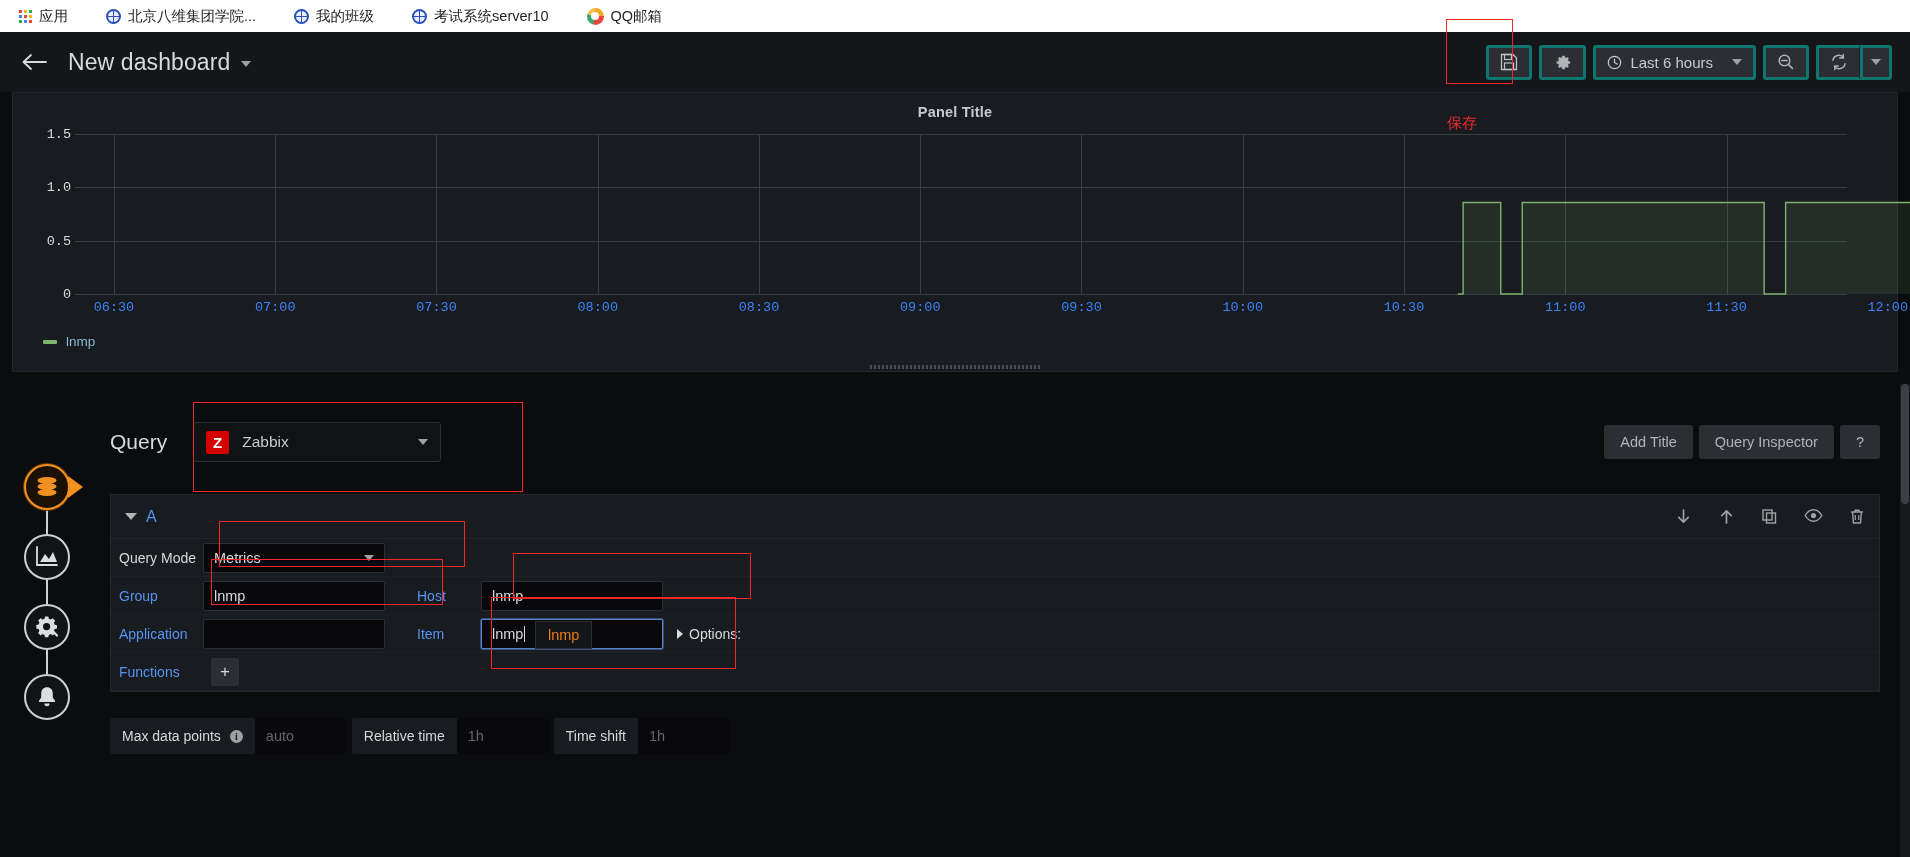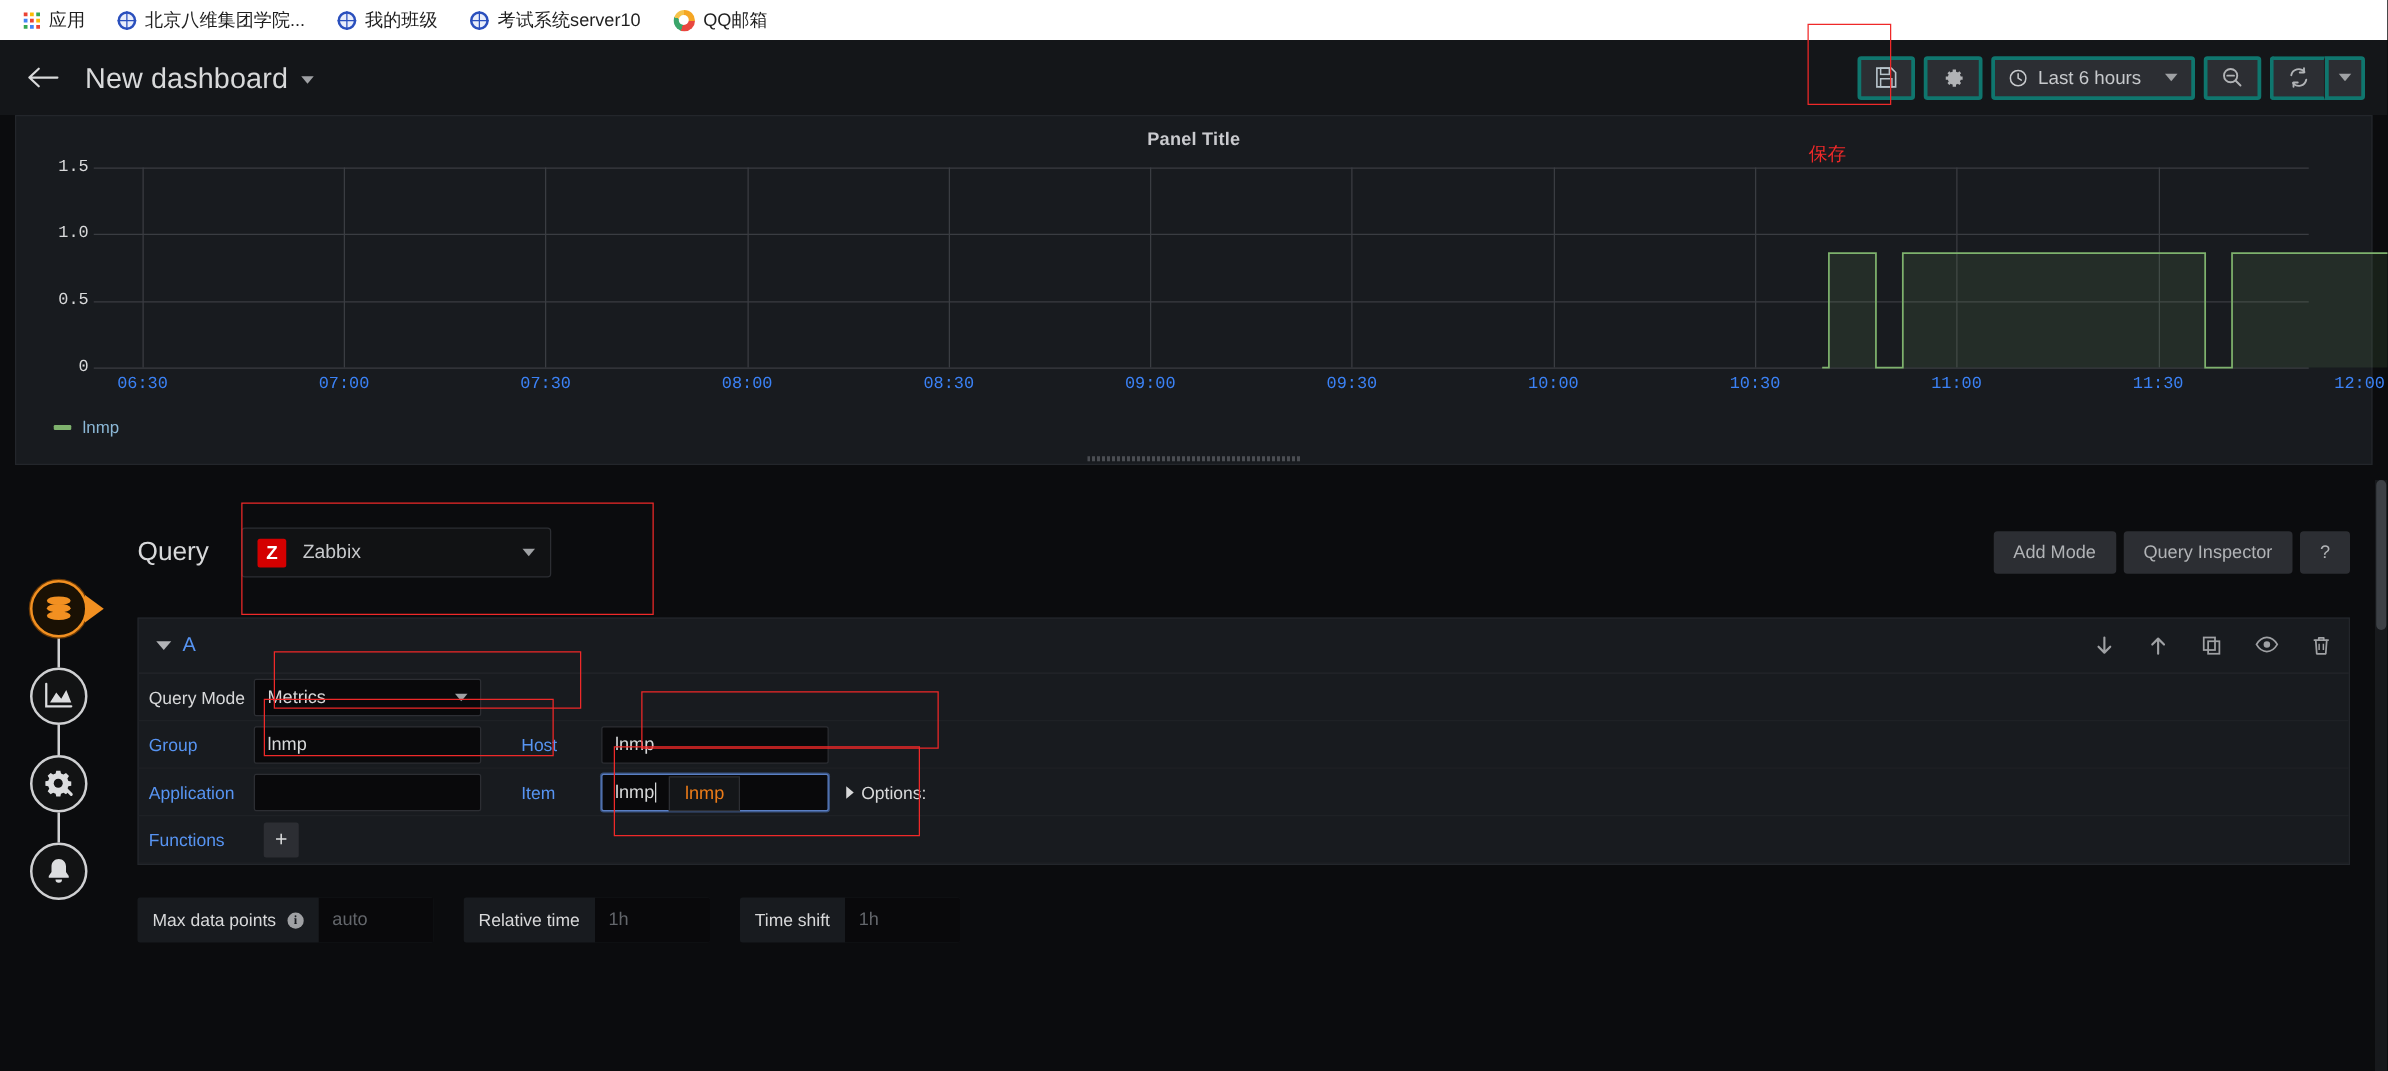--- a/index.html
+++ b/index.html
@@ -10,21 +10,21 @@
     overflow: hidden;
   }
 
   
   .bookmark-bar {
     height: 32px;
     background: #ffffff;
     display: flex;
     align-items: center;
     padding: 0 8px;
-    gap: 4px;
+    gap: 16px;
   }
   .bm-item {
     display: flex; align-items: center; gap: 7px;
     padding: 3px 11px;
     font-size: 14.5px;
     color: #1f1f1f;
     white-space: nowrap;
     cursor: default;
   }
   .apps-grid {
@@ -363,21 +363,21 @@
     border: 1px solid #2c2e33;
     color: #eb7b18;
     font-size: 14.5px;
     padding: 5px 12px;
     z-index: 35;
     cursor: pointer;
   }
 
   .opts-bar {
     margin-top: 26px;
-    display: flex; gap: 24px;
+    display: flex; gap: 5px;
   }
   .opt-group {
     display: flex; align-items: stretch;
     background: #181b1f;
     border-radius: 2px;
     height: 36px;
     overflow: hidden;
   }
   .opt-name {
     display: flex; align-items: center; gap: 9px;
@@ -597,21 +597,21 @@
   <div class="editor-body">
 
     <div class="query-head">
       <div class="query-label">Query</div>
       <div class="ds-picker">
         <span class="z-logo">Z</span>
         <span class="ds-name">Zabbix</span>
         <span class="caret-dn" style="margin:0"></span>
       </div>
       <div class="qh-right">
-        <div class="qh-btn">Add Mode</div>
+        <div class="qh-btn">Add Title</div>
         <div class="qh-btn">Query Inspector</div>
         <div class="qh-btn">?</div>
       </div>
       <div class="hl" style="left:83px; top:-10px; width:330px; height:90px;"></div>
     </div>
 
     <div class="query-card">
       <div class="query-row-head">
         <span class="tri"></span>
         <span class="refid">A</span>

